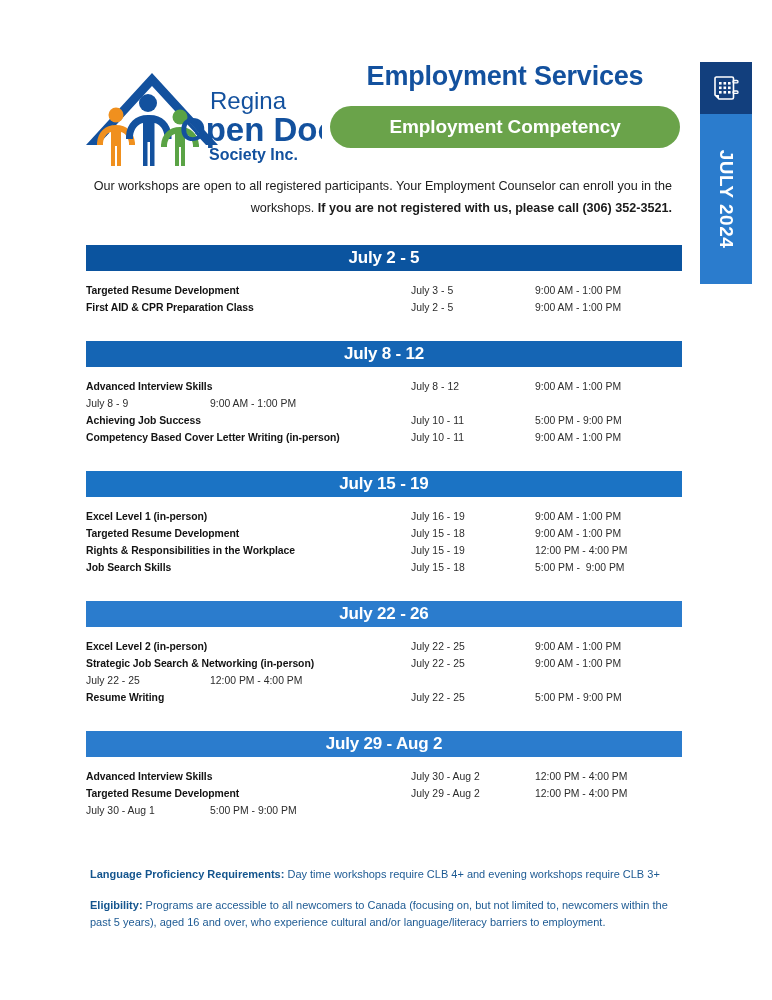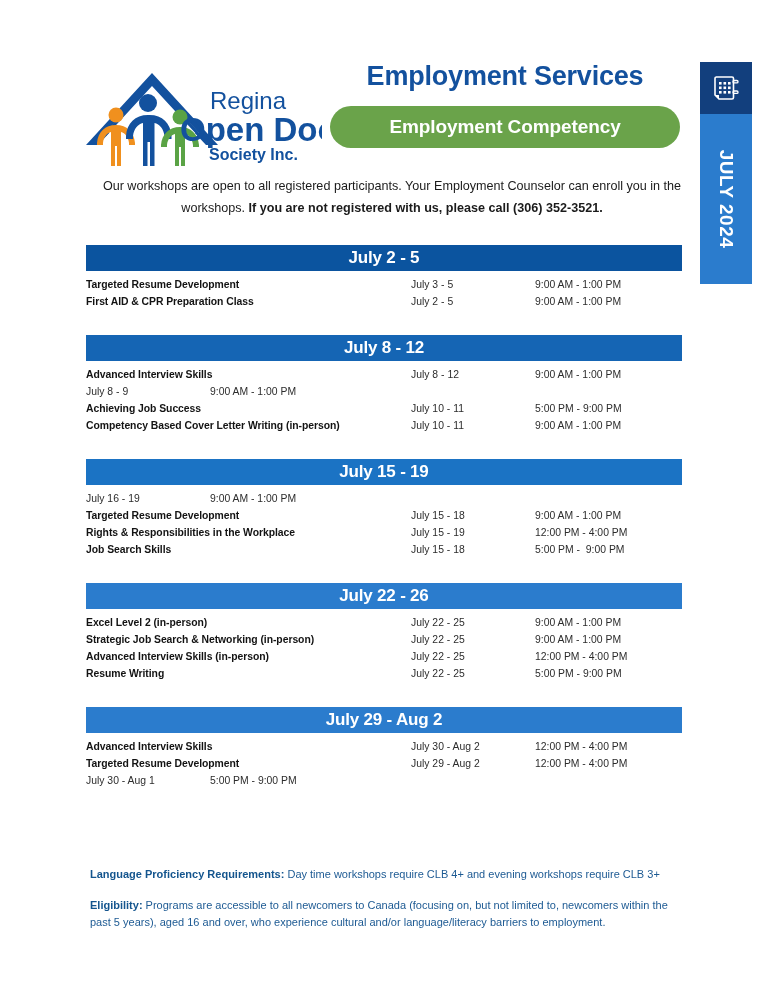--- a/index.html
+++ b/index.html
@@ -50,35 +50,35 @@
   }
   .side-banner-label span {
     transform: rotate(90deg);
     white-space: nowrap;
     color: #ffffff; font-size: 19px; font-weight: bold;
     letter-spacing: 0.5px;
   }
 
   
   .intro {
-    position: absolute; left: 94px; top: 176px; width: 596px;
+    position: absolute; left: 76px; top: 176px; width: 596px;
     font-size: 12.6px; line-height: 1.72; color: #1b1b1b;
-    text-align: center;
+    text-align: right;
   }
   .intro b { font-weight: bold; }
 
   
   .schedule { position: absolute; left: 86px; top: 245px; width: 596px; }
   .week { margin-bottom: 0; }
   .week-head {
     height: 26px; line-height: 26px;
     text-align: center; color: #ffffff;
     font-size: 17px; font-weight: bold; letter-spacing: -0.2px;
   }
-  .week-rows { padding-top: 8px; }
+  .week-rows { padding-top: 14px; }
   .row {
     display: flex; align-items: baseline;
     height: 17px;
     font-size: 10.4px;
   }
   .row .c-title {
     width: 325px; font-weight: bold; color: #131313;
     letter-spacing: -0.05px;
   }
   .row .c-date { width: 124px; color: #2c2c2c; }
@@ -199,20 +199,21 @@
             <div class="c-date">July 10 - 11</div>
             <div class="c-time">9:00 AM - 1:00 PM</div>
           </div>
         </div>
       </div>
       <div class="gap-a"></div>
       <div class="week">
         <div class="week-head" style="background: rgb(27, 115, 196);">July 15 - 19</div>
         <div class="week-rows">
           <div class="row">
+            <div class="c-title">Excel Level 1 (in-person)</div>
             <div class="c-date">July 16 - 19</div>
             <div class="c-time">9:00 AM - 1:00 PM</div>
           </div>
           <div class="row">
             <div class="c-title">Targeted Resume Development</div>
             <div class="c-date">July 15 - 18</div>
             <div class="c-time">9:00 AM - 1:00 PM</div>
           </div>
           <div class="row">
             <div class="c-title">Rights &amp; Responsibilities in the Workplace</div>
@@ -234,21 +235,20 @@
             <div class="c-title">Excel Level 2 (in-person)</div>
             <div class="c-date">July 22 - 25</div>
             <div class="c-time">9:00 AM - 1:00 PM</div>
           </div>
           <div class="row">
             <div class="c-title">Strategic Job Search &amp; Networking (in-person)</div>
             <div class="c-date">July 22 - 25</div>
             <div class="c-time">9:00 AM - 1:00 PM</div>
           </div>
           <div class="row">
-            <div class="c-title">Advanced Interview Skills (in-person)</div>
             <div class="c-date">July 22 - 25</div>
             <div class="c-time">12:00 PM - 4:00 PM</div>
           </div>
           <div class="row">
             <div class="c-title">Resume Writing</div>
             <div class="c-date">July 22 - 25</div>
             <div class="c-time">5:00 PM - 9:00 PM</div>
           </div>
         </div>
       </div>

